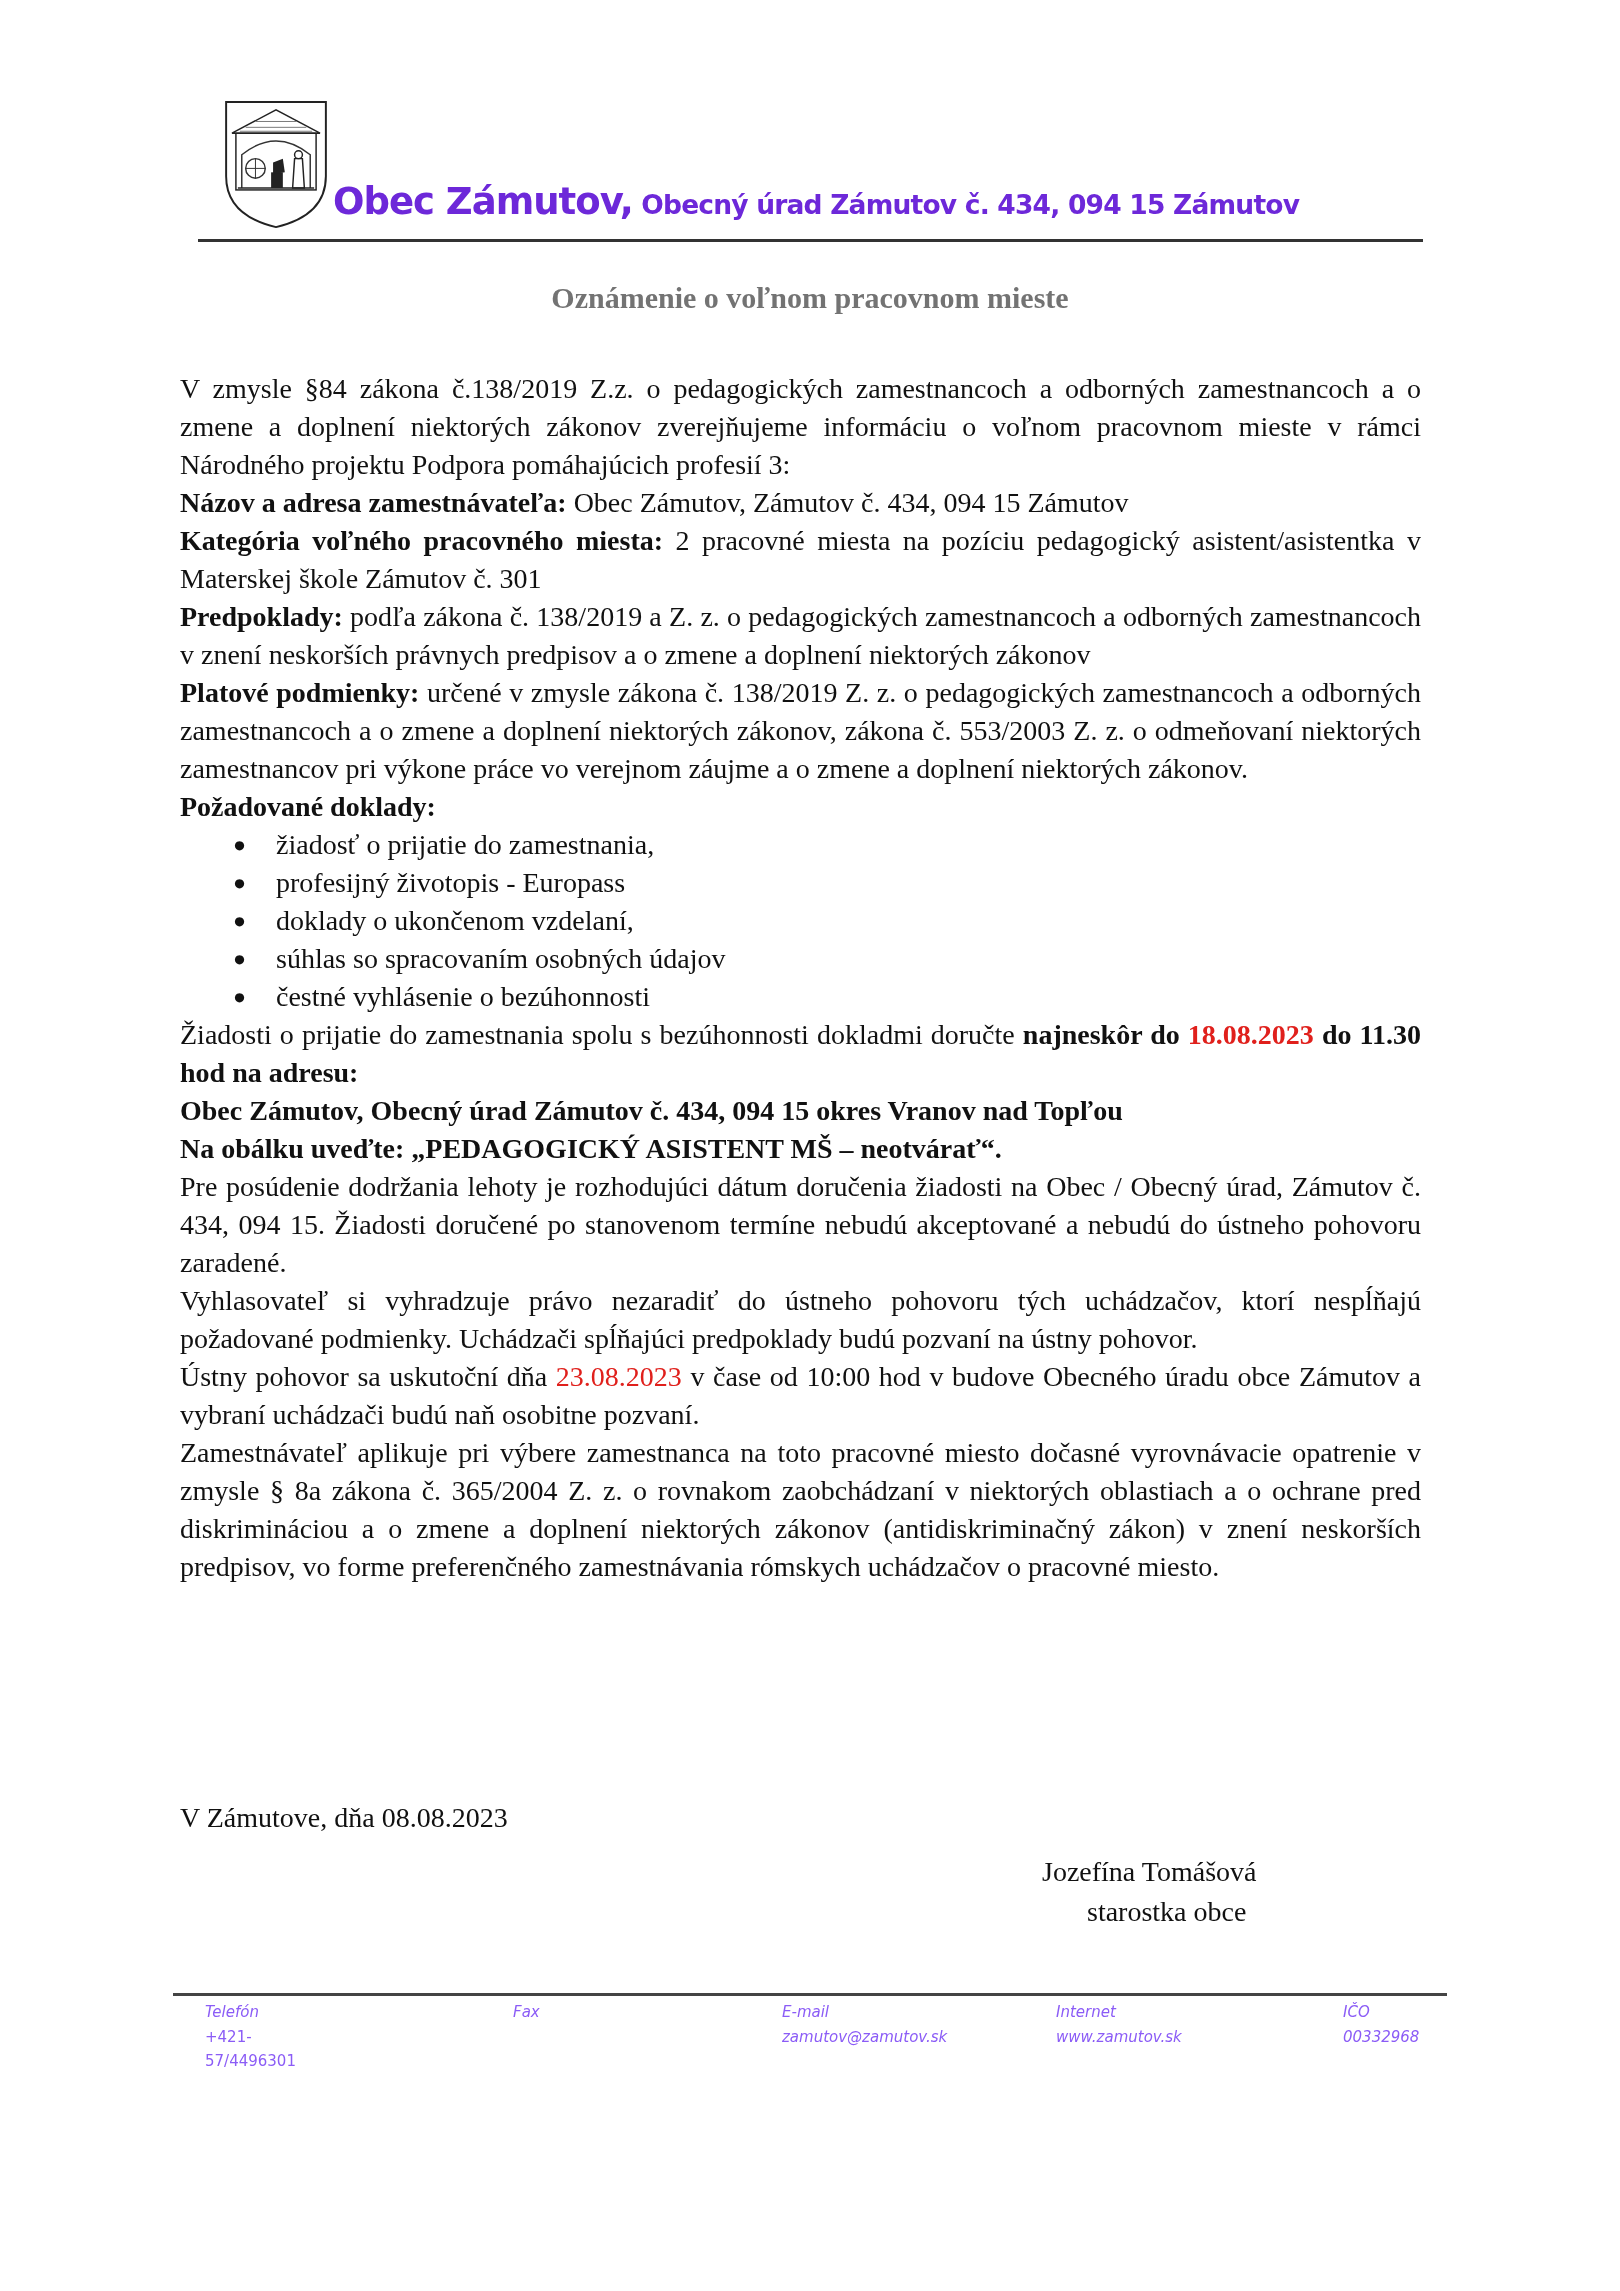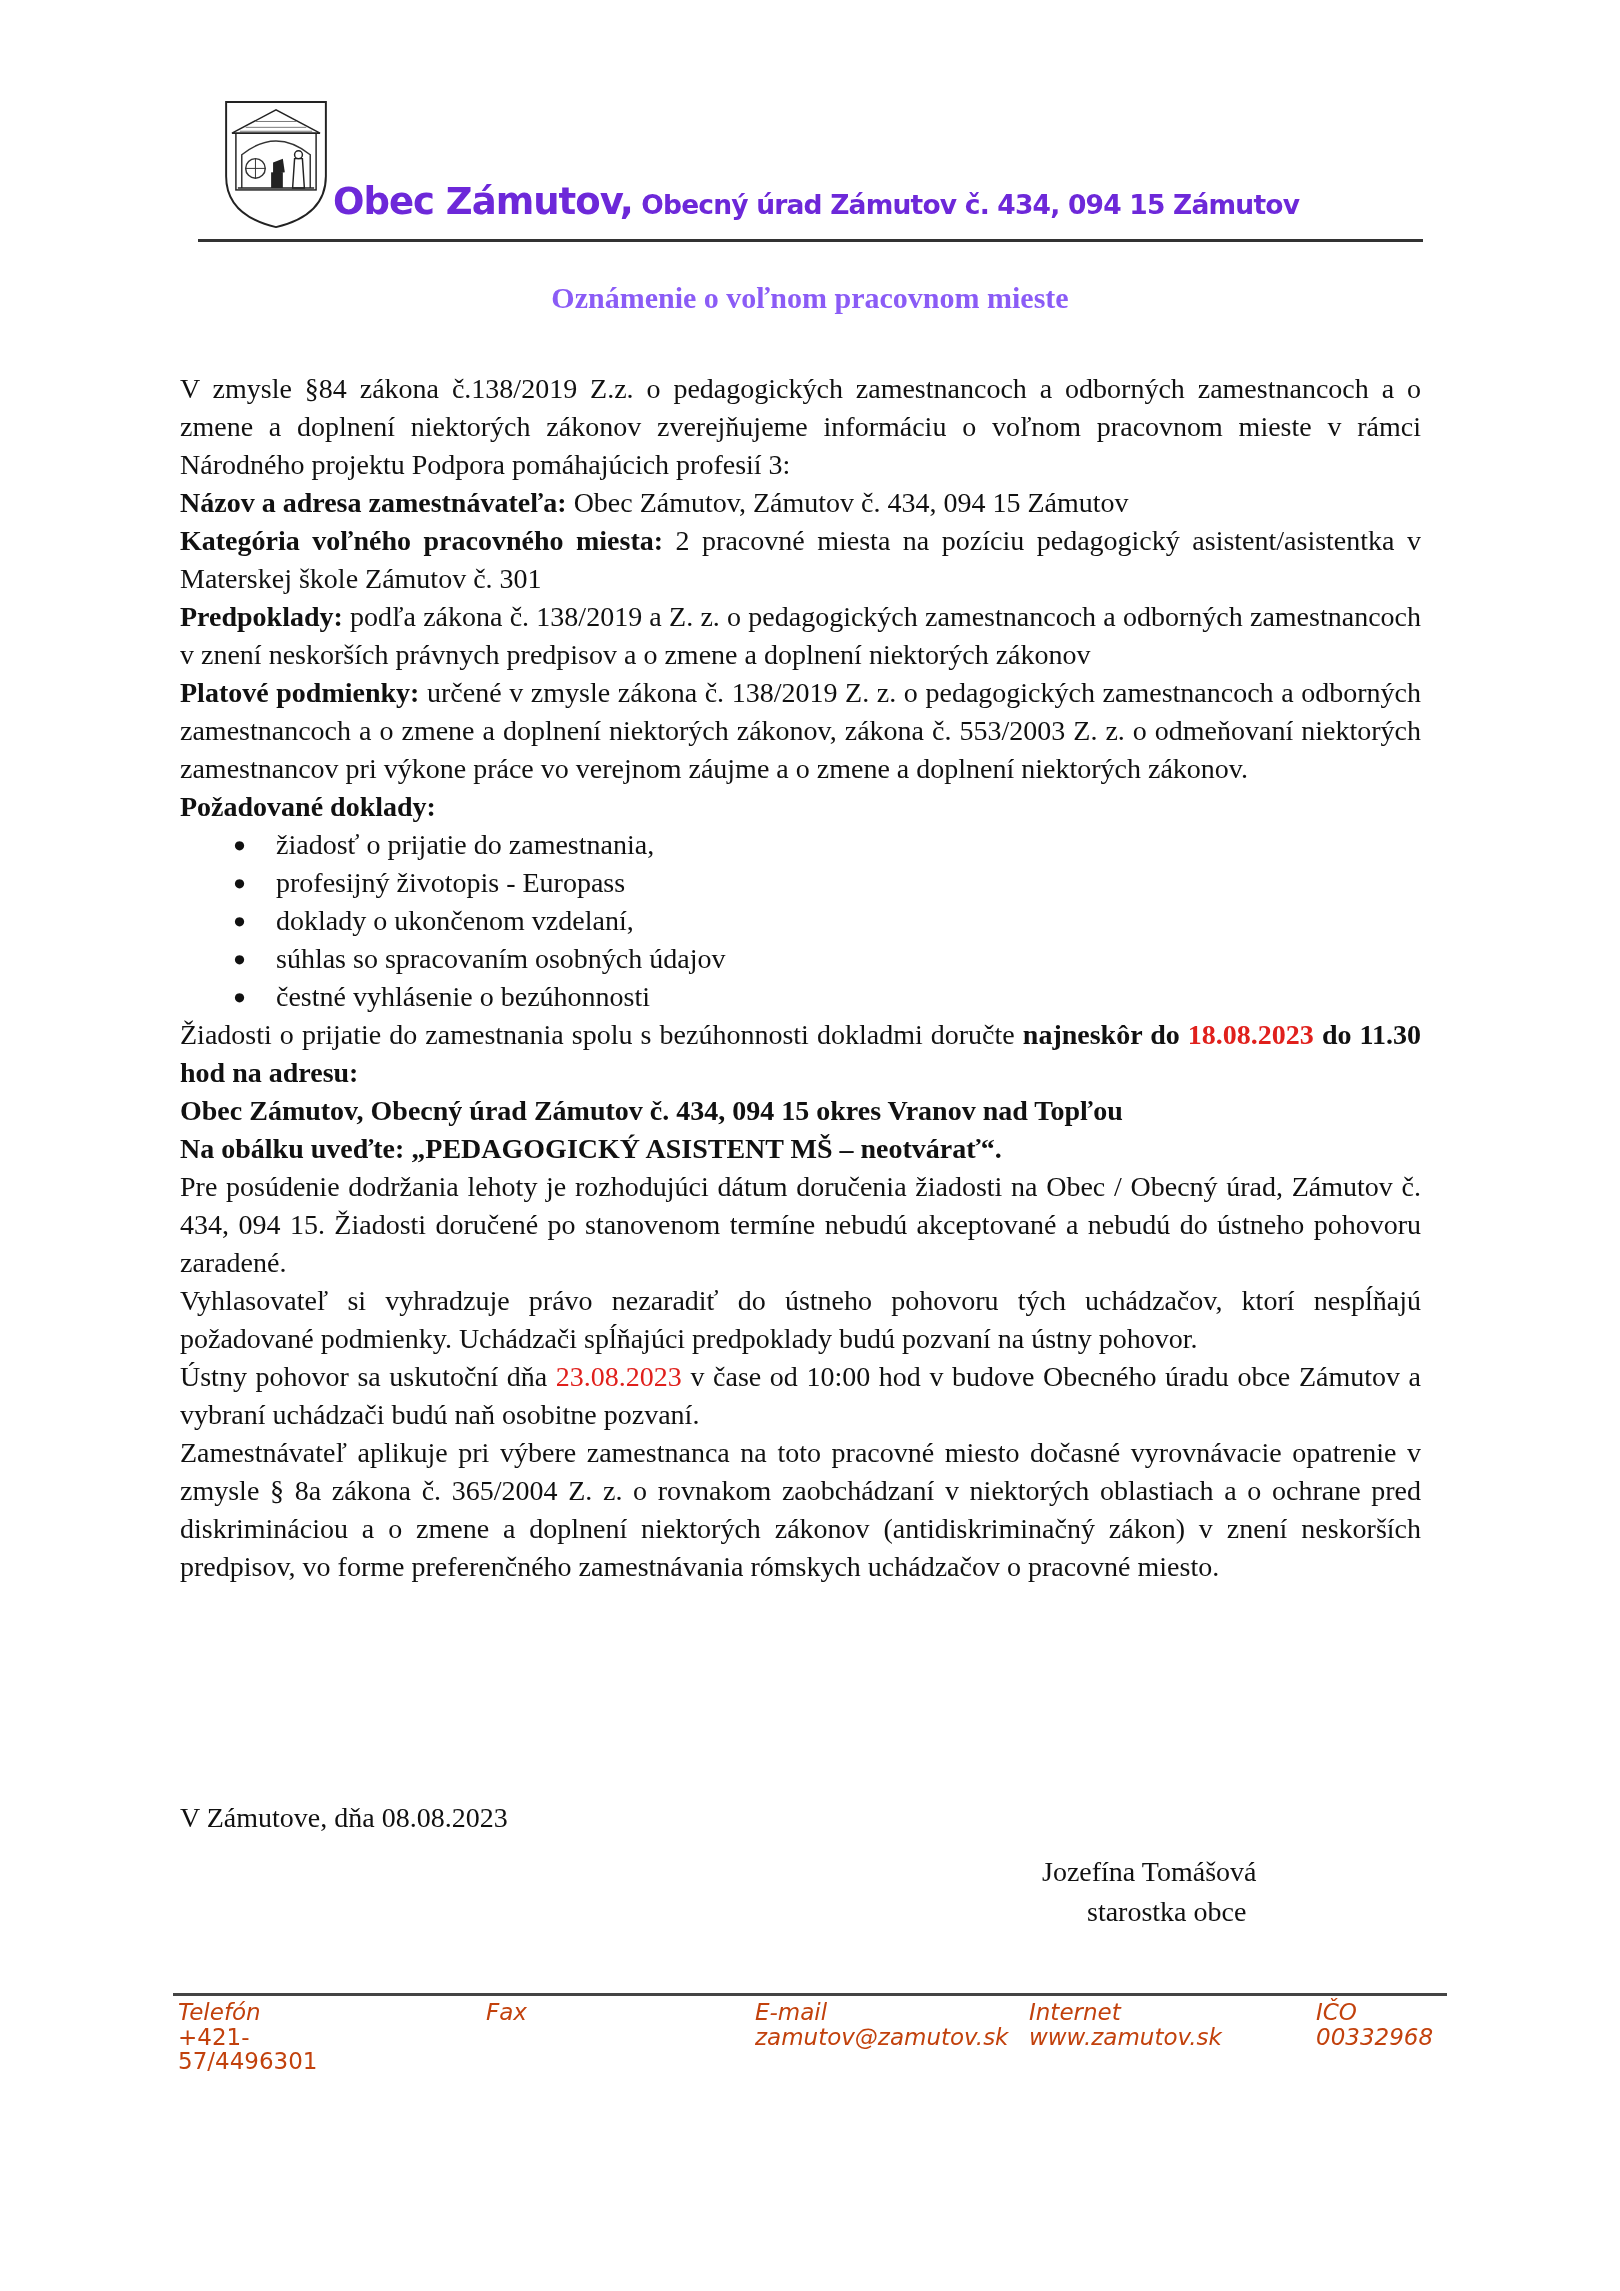--- a/index.html
+++ b/index.html
@@ -8,41 +8,41 @@
 
   
   .logo { position: absolute; left: 218px; top: 98px; width: 116px; height: 133px; }
   .header-title { position: absolute; left: 333px; top: 180px; white-space: nowrap;
     font-family: "DejaVu Sans", sans-serif; color: #6d28d9; }
   .header-title .big { font-size: 37px; font-weight: bold; letter-spacing: -1px; }
   .header-title .small { font-size: 26.5px; font-weight: bold; letter-spacing: -0.8px; }
   .header-rule { position: absolute; left: 198px; top: 239px; width: 1225px; height: 2.9px; background: #333; }
 
   .doc-title { position: absolute; left: 0; width: 1620px; top: 281px; text-align: center;
-    font-family: "Liberation Serif", serif; font-weight: bold; font-size: 30px; color: #8b5cf6; }
+    font-family: "Liberation Serif", serif; font-weight: bold; font-size: 30px; color: #737373; }
 
   
   .body { position: absolute; left: 180px; top: 370px; width: 1241px;
     font-family: Liberation Serif, serif; font-size: 28px; line-height: 38px; color: #111; }
   .body p { margin: 0; }
   .just { text-align: justify; text-align-last: left; }
   .b { font-weight: bold; }
   .red { color: #e0201c; }
   ul.docs { margin: 0; padding: 0; list-style: none; }
   ul.docs li { position: relative; padding-left: 96px; }
   ul.docs li .bullet { position: absolute; left: 53px; top: 0; font-size: 21.6px; }
 
   .closing { position: absolute; left: 180px; top: 1802px; font-family: "Liberation Serif", serif; font-size: 28px; }
   .sig-name { position: absolute; left: 1042px; top: 1856px; font-family: "Liberation Serif", serif; font-size: 28px; }
   .sig-role { position: absolute; left: 1059px; top: 1896px; font-family: "Liberation Serif", serif; font-size: 28px; margin-left: 28px; }
 
   
   .footer-rule { position: absolute; left: 173px; top: 1993px; width: 1274px; height: 2.9px; background: #444; }
-  .footer { position: absolute; top: 2000px; font-family: "DejaVu Sans", sans-serif; font-size: 23px;
-    font-style: italic; color: #c2410c; line-height: 24.5px; }
+  .footer { position: absolute; top: 2000px; font-family: "DejaVu Sans", sans-serif; font-size: 15px;
+    font-style: italic; color: #8b5cf6; line-height: 24.5px; margin-left: 27px; }
   .footer .val { font-style: normal; }
   .footer .val.it { font-style: italic; }
 </style>
 </head>
 <body>
 
 <div class="page">
 
   <svg class="logo" viewBox="0 0 118 136">
     <path d="M8 4 H110 V80 Q110 120 59 132 Q8 120 8 80 Z" fill="#fff" stroke="#222" stroke-width="2"></path>

